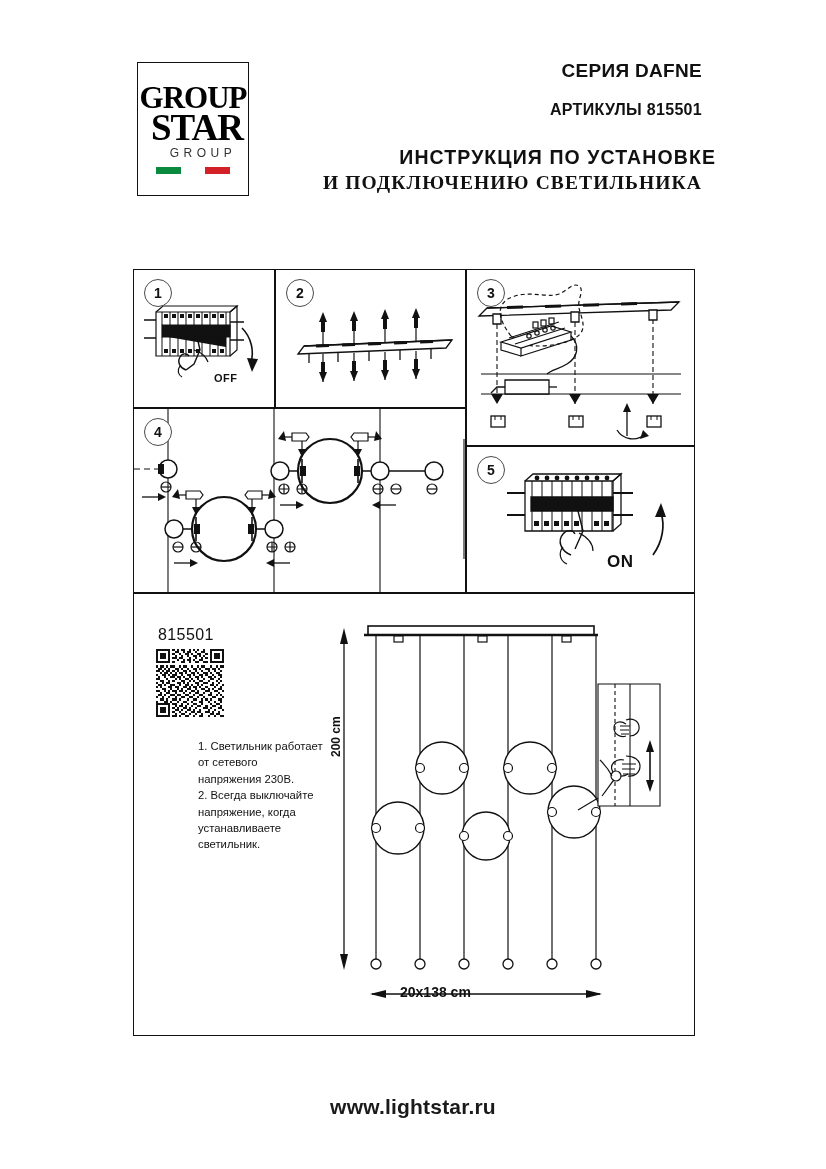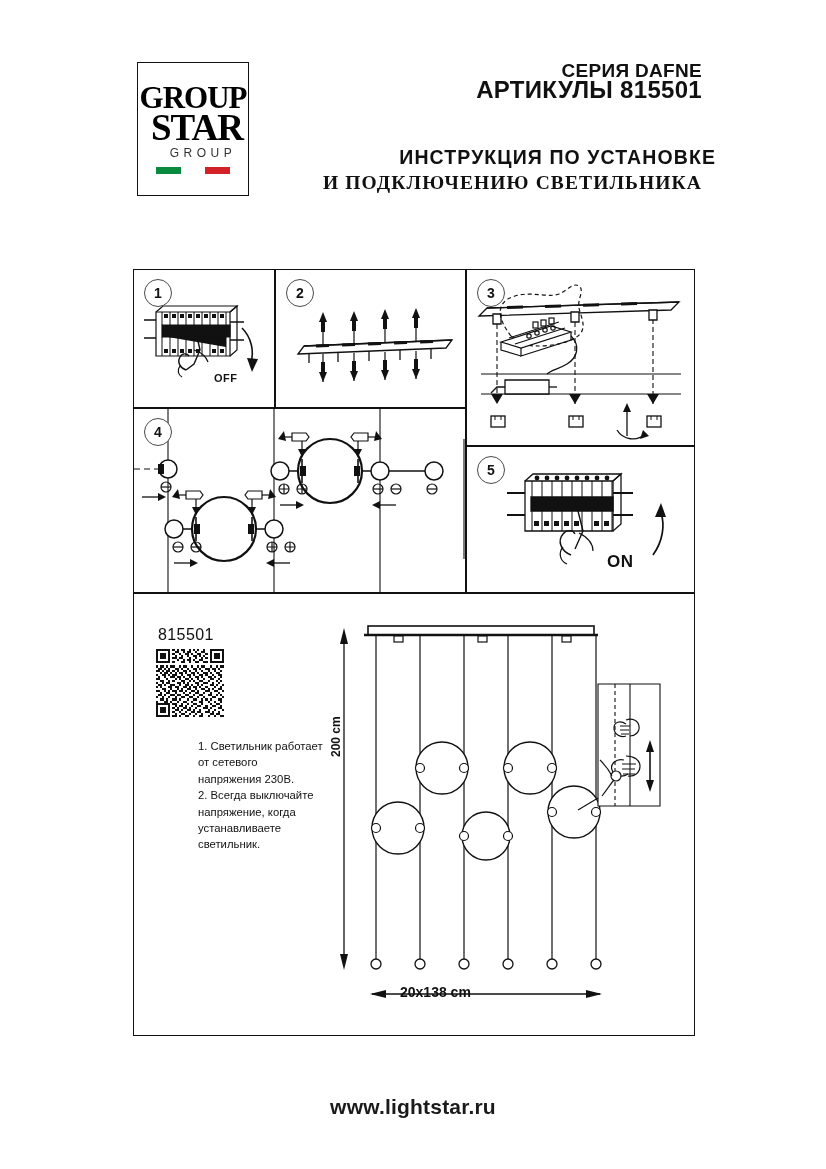--- a/index.html
+++ b/index.html
@@ -12,21 +12,21 @@
               align-items:center;justify-content:center;}
   .logo-word{font-family:"Liberation Serif",serif;font-weight:bold;color:#000;letter-spacing:-1px;}
   #logo-light{font-size:31px;line-height:27px;}
   #logo-star{font-size:37px;line-height:33px;margin-left:8px;}
   #logo-group{font-family:"Liberation Sans",sans-serif;font-size:12px;letter-spacing:4.5px;
               color:#333;margin-top:2px;margin-left:20px;}
   #logo-flag{width:74px;height:7px;margin-top:7px;display:flex;border:0;}
   #logo-flag i{flex:1;display:block;}
 
   #series-line{left:452px;top:60px;width:250px;text-align:right;font-size:19px;font-weight:bold;letter-spacing:.3px;}
-  #article-line{left:452px;top:76px;width:250px;text-align:right;font-size:24px;font-weight:bold;letter-spacing:.3px;}
+  #article-line{left:452px;top:101px;width:250px;text-align:right;font-size:16px;font-weight:bold;letter-spacing:.3px;}
   #title-1{left:304px;top:146px;width:412px;text-align:right;font-size:19.5px;font-weight:bold;letter-spacing:1.1px;}
   #title-2{left:290px;top:172px;width:412px;text-align:right;font-size:19.5px;font-weight:bold;letter-spacing:1.1px;font-family:Liberation Serif, serif;}
 
   
   #grid{left:133px;top:269px;width:562px;height:324px;}
   .cell{position:absolute;box-sizing:border-box;border:1.5px solid #111;background:#fff;}
   #cell1{left:0;top:0;width:142px;height:139px;}
   #cell2{left:142px;top:0;width:191px;height:139px;}
   #cell3{left:333px;top:0;width:229px;height:177px;}
   #cell4{left:0;top:139px;width:333px;height:185px;}

